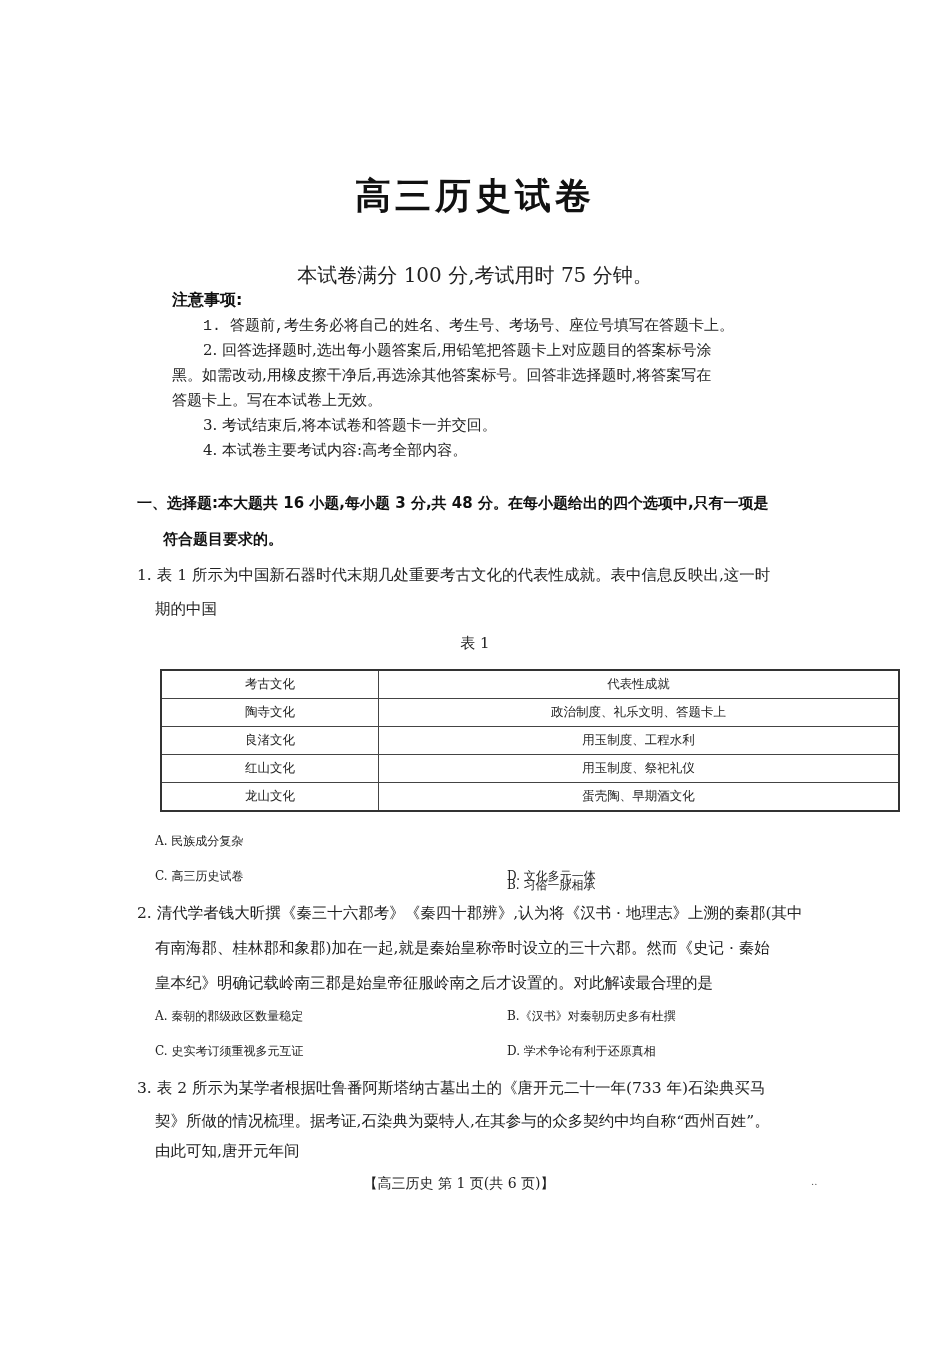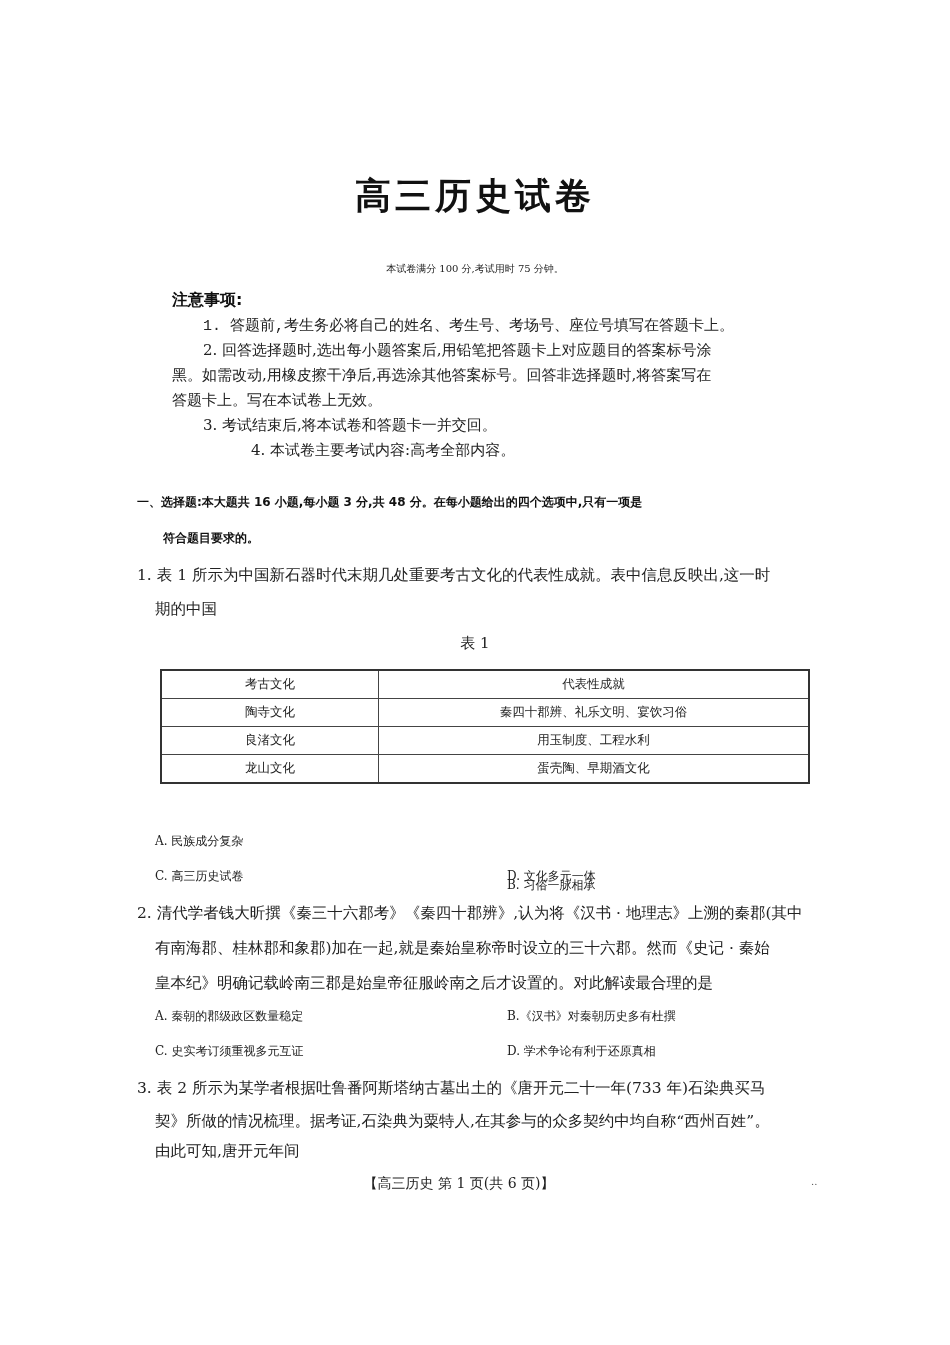--- a/index.html
+++ b/index.html
@@ -6,33 +6,33 @@
     body {
       width: 950px; height: 1345px; position: relative; overflow: hidden;
       font-family: "DejaVu Serif", "Liberation Serif", serif;
       color: #222; font-size: 15.5px;
     }
     .title {
       position: absolute; top: 172px; left: 0; width: 950px; text-align: center;
       font-family: "DejaVu Sans", "Liberation Sans", sans-serif;
       font-weight: bold; font-size: 36px; letter-spacing: 4px; color: #111;
     }
-    .subtitle { position: absolute; top: 262px; left: 0; width: 950px; text-align: center; font-size: 10px; }
+    .subtitle { position: absolute; top: 262px; left: 0; width: 950px; text-align: center; font-size: 20px; }
     .notice-heading {
       position: absolute; top: 290px; left: 172px;
       font-family: "DejaVu Sans", "Liberation Sans", sans-serif; font-weight: bold; font-size: 16px; color: #111;
     }
     .line { position: absolute; white-space: nowrap; }
     .notes .line { font-size: 15px; }
     .section-head {
-      font-family: "DejaVu Sans", "Liberation Sans", sans-serif; font-weight: bold; font-size: 12px; color: #111;
+      font-family: "DejaVu Sans", "Liberation Sans", sans-serif; font-weight: bold; font-size: 15px; color: #111;
     }
     .table-caption { position: absolute; top: 634px; left: 0; width: 950px; text-align: center; font-size: 15px; }
     table.t1 {
-      position: absolute; top: 669px; left: 160px; width: 650px; border-collapse: collapse;
+      position: absolute; top: 669px; left: 160px; width: 740px; border-collapse: collapse;
       font-size: 12.5px; border: 2px solid #333;
     }
     table.t1 td { border: 1px solid #444; height: 27px; text-align: center; padding: 0; }
     table.t1 td.c1 { width: 216px; }
     .opt { position: absolute; white-space: nowrap; font-size: 12px; }
     .footer { position: absolute; top: 1175px; left: 0; width: 918px; text-align: center; font-size: 14px; }
     .footer-mark { position: absolute; top: 1176px; left: 811px; font-size: 10px; color: #555; }
   </style>
 </head>
 <body>
@@ -41,43 +41,47 @@
   <div class="title">高三历史试卷</div>
   <div class="subtitle">本试卷满分 100 分,考试用时 75 分钟。</div>
 
   <div class="notice-heading">注意事项:</div>
   <div class="notes">
     <div class="line" style="top:316px;left:203px;font-family:Liberation Mono, monospace;">1. 答题前,考生务必将自己的姓名、考生号、考场号、座位号填写在答题卡上。</div>
     <div class="line" style="top:341px;left:203px;">2. 回答选择题时,选出每小题答案后,用铅笔把答题卡上对应题目的答案标号涂</div>
     <div class="line" style="top:366px;left:172px;">黑。如需改动,用橡皮擦干净后,再选涂其他答案标号。回答非选择题时,将答案写在</div>
     <div class="line" style="top:391px;left:172px;">答题卡上。写在本试卷上无效。</div>
     <div class="line" style="top:416px;left:203px;">3. 考试结束后,将本试卷和答题卡一并交回。</div>
-    <div class="line" style="top:441px;left:203px;margin-left:48px;">4. 本试卷主要考试内容:高考全部内容。</div>
+    <div class="line" style="top:441px;left:203px;">4. 本试卷主要考试内容:高考全部内容。</div>
   </div>
 
   <div class="line section-head" style="top:494px;left:137px;">一、选择题:本大题共 16 小题,每小题 3 分,共 48 分。在每小题给出的四个选项中,只有一项是</div>
   <div class="line section-head" style="top:530px;left:163px;">符合题目要求的。</div>
 
   <div>
     <div class="line" style="top:565px;left:137px;">1. 表 1 所示为中国新石器时代末期几处重要考古文化的代表性成就。表中信息反映出,这一时</div>
     <div class="line" style="top:599px;left:155px;">期的中国</div>
     <div class="table-caption">表 1</div>
     <table class="t1">
       <tbody>
           <tr>
         <td class="c1">考古文化</td>
         <td>代表性成就</td>
       </tr>
       <tr>
         <td class="c1">陶寺文化</td>
-        <td>秦四十郡辨、礼乐文明、宴饮习俗</td>
+        <td>政治制度、礼乐文明、答题卡上</td>
       </tr>
       <tr>
         <td class="c1">良渚文化</td>
         <td>用玉制度、工程水利</td>
+      </tr>
+      <tr>
+        <td class="c1">红山文化</td>
+        <td>用玉制度、祭祀礼仪</td>
       </tr>
       <tr>
         <td class="c1">龙山文化</td>
         <td>蛋壳陶、早期酒文化</td>
       </tr>
     </tbody>
       </table>
     <div class="opt" style="top:833px;left:155px;">A. 民族成分复杂</div>
     <div class="opt" style="top:877px;left:507px;text-align:right;">B. 习俗一脉相承</div>
     <div class="opt" style="top:868px;left:155px;">C. 高三历史试卷</div>

